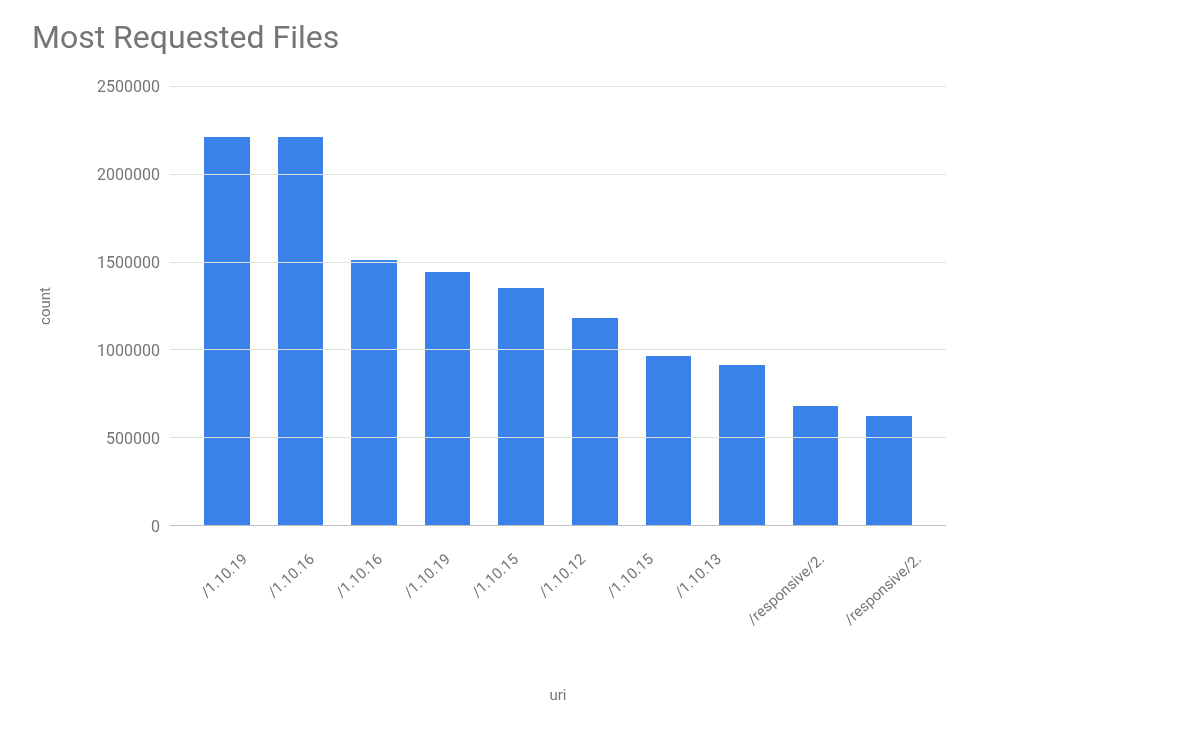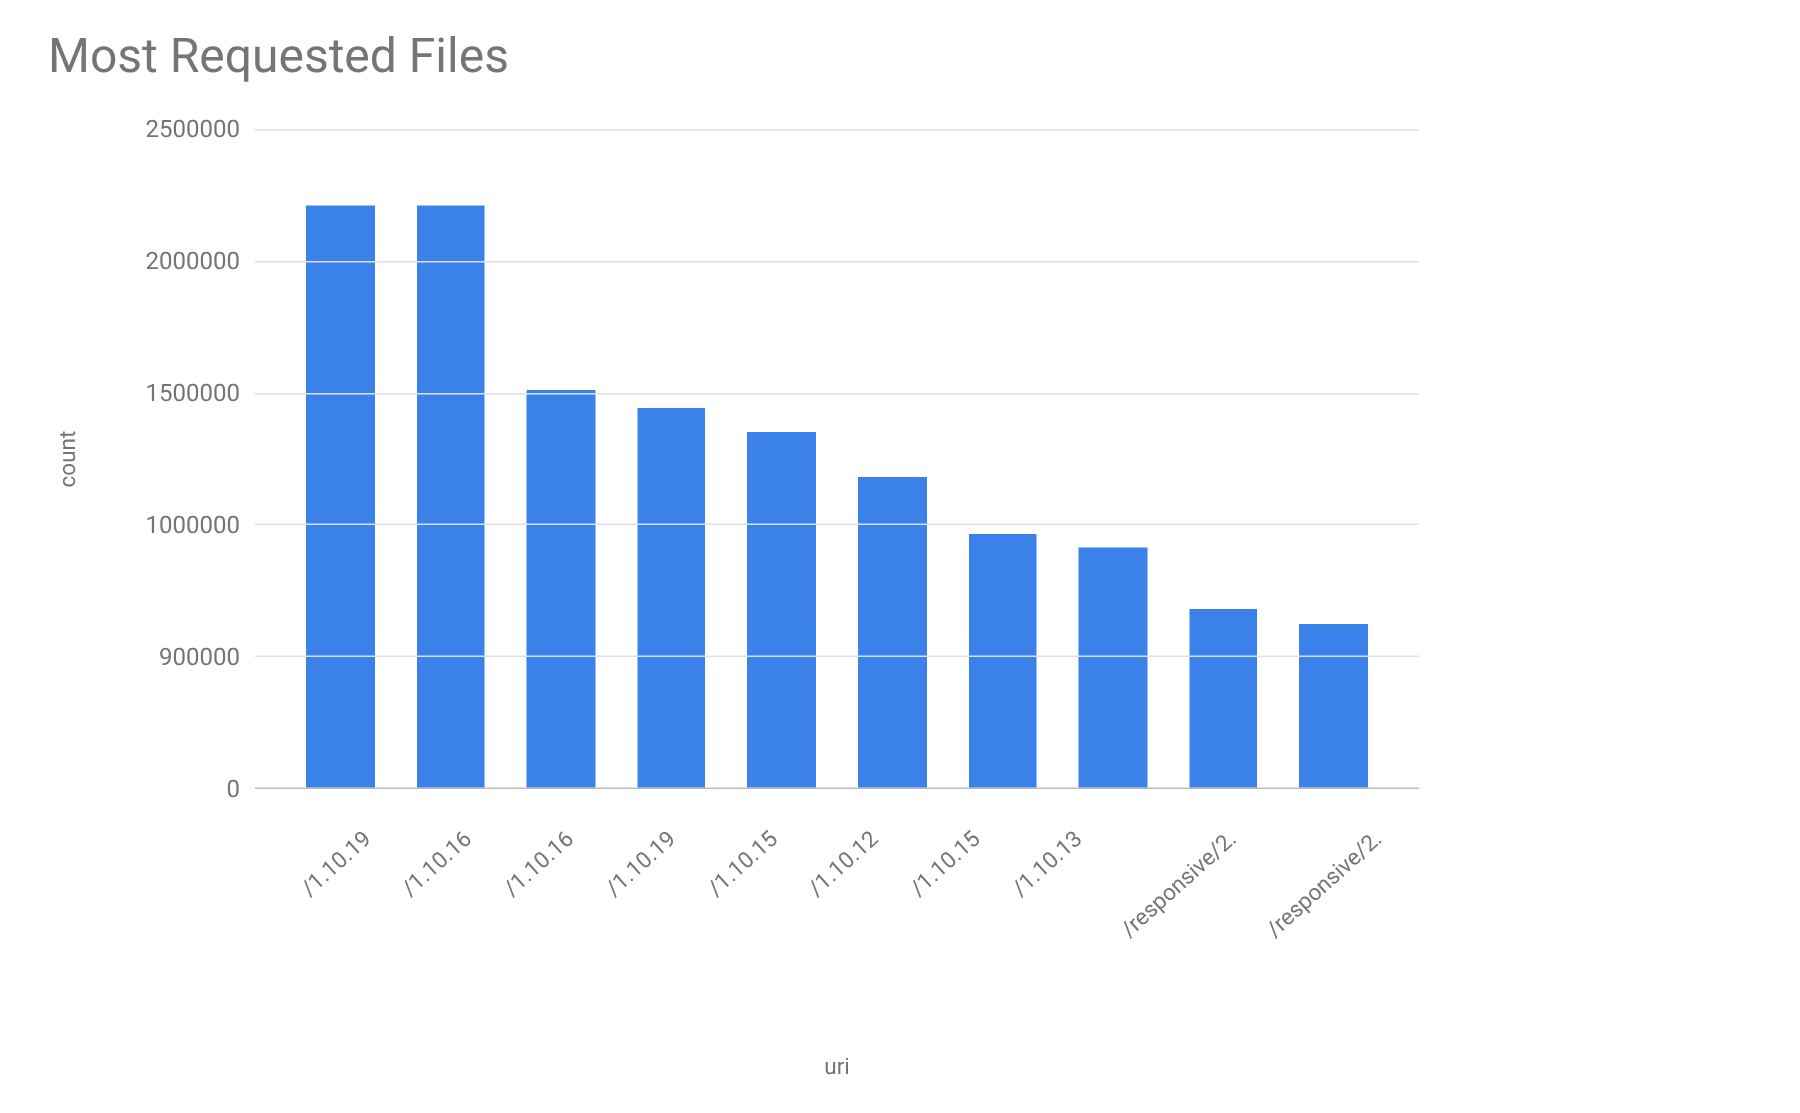--- a/index.html
+++ b/index.html
@@ -91,35 +91,35 @@
     transform-origin: top right;
     color: #757575;
     font-size: 15px;
     white-space: nowrap;
     text-align: right;
   }
   .xaxis-title {
     text-align: center;
     color: #757575;
     font-size: 15px;
-    margin-top: 26px;
+    margin-top: 10px;
     margin-left: 140px;
   }
 </style>
 </head>
 <body>
 
 <div class="chart">
   <div class="title">Most Requested Files</div>
 
   <div class="plot-wrap">
     <div class="yaxis-title">count</div>
     <div class="yticks" id="yticks">
         <div class="ytick" style="bottom: 0%;">0</div>
-        <div class="ytick" style="bottom: 20%;">900000</div>
+        <div class="ytick" style="bottom: 20%;">500000</div>
         <div class="ytick" style="bottom: 40%;">1000000</div>
         <div class="ytick" style="bottom: 60%;">1500000</div>
         <div class="ytick" style="bottom: 80%; margin-top: 36px;">2000000</div>
         <div class="ytick" style="bottom: 100%;">2500000</div>
       </div>
     <div class="plot" id="plot">
       <div class="bars" id="bars">
           <div class="bar-slot">
             <div class="bar" style="height: 88.4%;"></div>
           </div>

